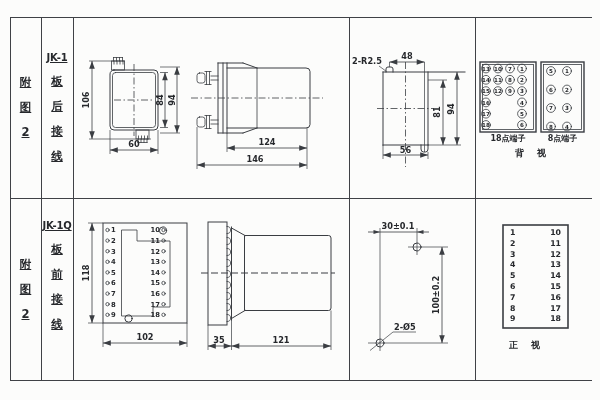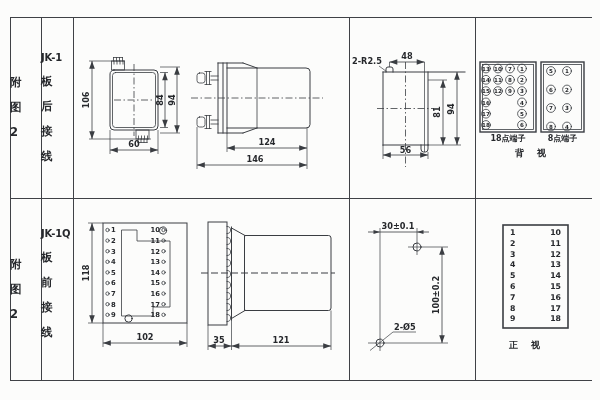--- a/index.html
+++ b/index.html
@@ -1,21 +1,21 @@
 <!DOCTYPE html>
 <html><head>
 <meta charset="utf-8">
 <style>
   html,body{margin:0;padding:0;background:#fff;}
   #screenshot{position:relative;width:600px;height:400px;background:#fcfcfb;overflow:hidden;
     font-family:"DejaVu Sans","Liberation Sans",sans-serif;color:#26282c;}
   .hline{position:absolute;left:10px;width:582px;height:0;border-top:1.7px solid #3f4146;}
   .vline{position:absolute;top:17px;height:364px;width:0;border-left:1.7px solid #3f4146;}
-  .vcell{position:absolute;display:flex;flex-direction:column;align-items:flex-start;justify-content:center;
-    font-weight:600;color:#26282c;}
+  .vcell{position:absolute;display:flex;flex-direction:column;align-items:center;justify-content:center;
+    font-weight:600;color:#26282c;text-decoration:underline;}
   .vcell .ch{font-size:11.5px;line-height:25px;}
   .vcell .model{font-size:10px;font-weight:700;letter-spacing:-0.2px;line-height:22px;white-space:nowrap;}
   svg{position:absolute;overflow:visible;}
   svg .ln{stroke:#3a3d42;stroke-width:1;fill:none;stroke-linecap:square;}
   svg .thin{stroke-width:0.8;}
   svg .ext{stroke:#3a3d42;stroke-width:0.7;fill:none;}
   svg .dim{stroke:#3a3d42;stroke-width:0.8;fill:none;}
   svg .cl{stroke:#3a3d42;stroke-width:0.8;fill:none;stroke-dasharray:7 2.5 1.5 2.5;}
   svg .dash{stroke:#3a3d42;stroke-width:1;fill:none;stroke-dasharray:7 3;}
   svg text{font-family:"DejaVu Sans","Liberation Sans",sans-serif;fill:#26282c;}
@@ -51,21 +51,21 @@
     <span class="ch">后</span>
     <span class="ch">接</span>
     <span class="ch">线</span>
   </div>
 
   <div class="vcell" style="left:10px;top:198px;width:31px;height:182px">
     <span class="ch">附</span>
     <span class="ch">图</span>
     <span class="ch">2</span>
   </div>
-  <div class="vcell" style="left:41px;top:193px;width:32px;height:182px">
+  <div class="vcell" style="left:41px;top:185px;width:32px;height:182px">
     <span class="model">JK-1Q</span>
     <span class="ch">板</span>
     <span class="ch">前</span>
     <span class="ch">接</span>
     <span class="ch">线</span>
   </div>
 
   <svg style="left:73px;top:17px" width="276" height="182" viewBox="0 0 276 182">
     <defs>
       <marker id="arw" markerWidth="9" markerHeight="8" refX="8.3" refY="4" orient="auto-start-reverse" markerUnits="userSpaceOnUse">

